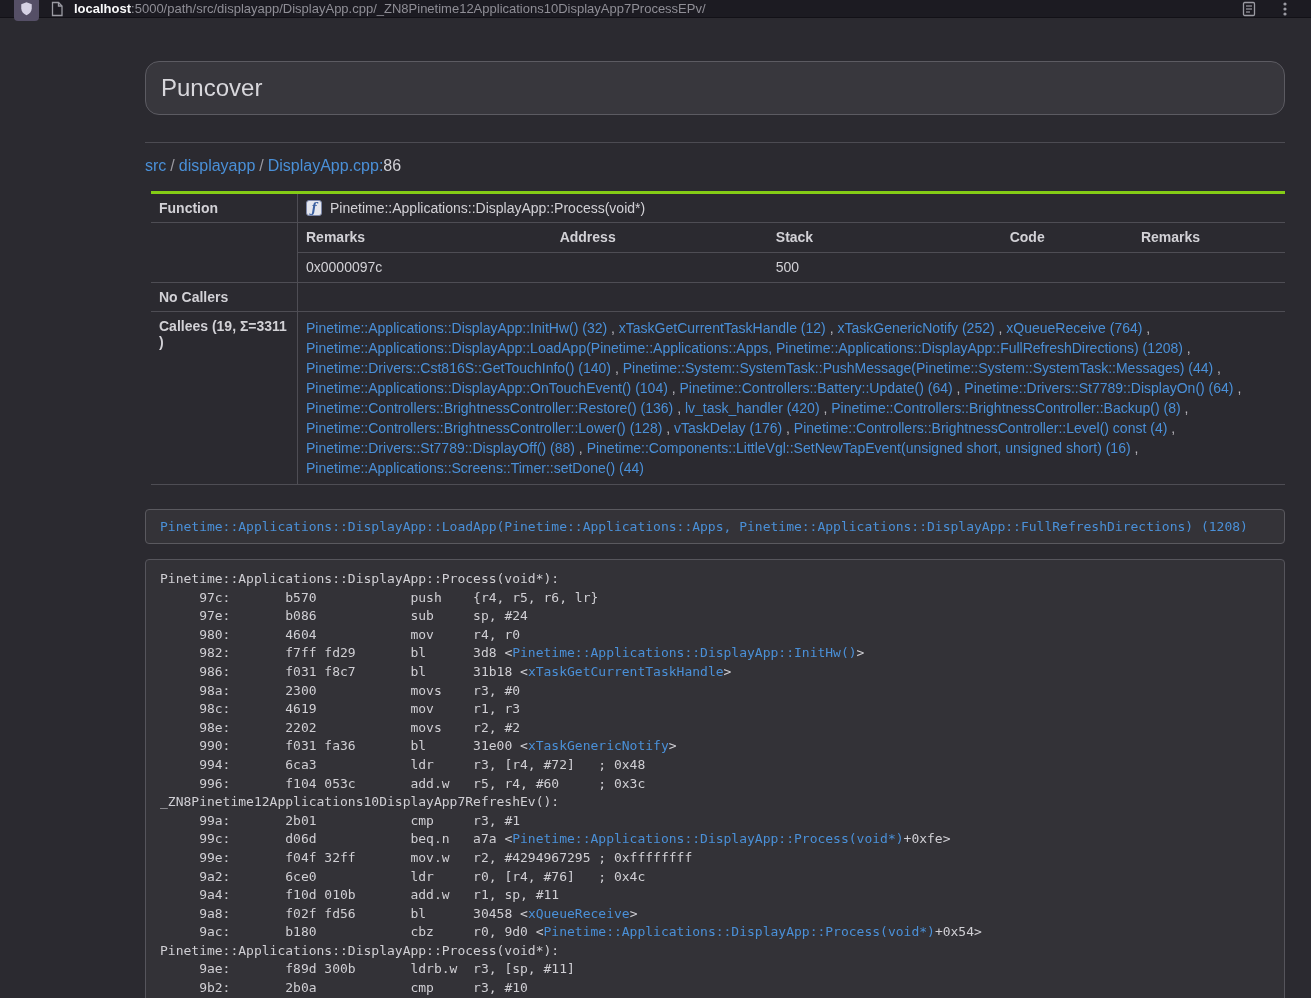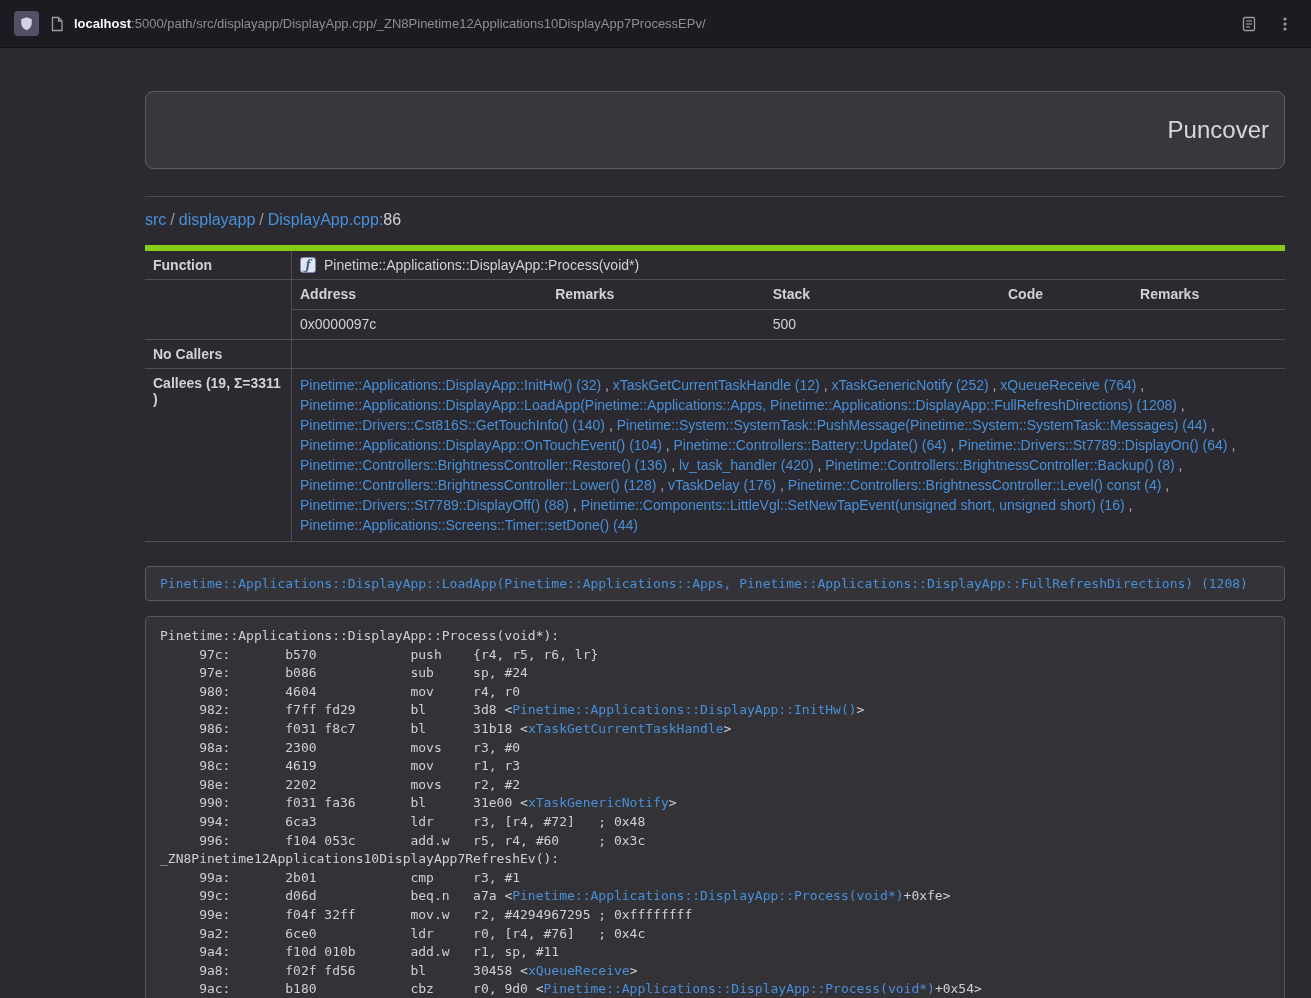--- a/index.html
+++ b/index.html
@@ -7,53 +7,52 @@
   body {
     background:#2b2a30;
     color:#d2d1d6;
     font-family:"Liberation Sans", sans-serif;
     font-size:14px;
   }
   a { color:#4a90d8; text-decoration:none; cursor:pointer; }
 
   
   .topbar {
-    height:48px; background:#1c1b22; border-bottom:1px solid #121117;
+    height:18px; background:#1c1b22; border-bottom:1px solid #121117;
     display:flex; align-items:center; padding:0 14px; gap:10px;
   }
   .shield-btn {
     width:25px; height:25px; border-radius:4px; background:#554f66;
     display:flex; align-items:center; justify-content:center; flex:0 0 auto;
   }
   .urlbar { display:flex; align-items:center; flex:1 1 auto; gap:9px; height:100%; }
   .icon16 { width:16px; height:16px; display:inline-flex; align-items:center; justify-content:center; flex:0 0 auto; }
   .url-text { font-size:13px; white-space:nowrap; overflow:hidden; }
   .url-text .host { color:#f9f9fa; font-weight:600; }
   .url-text .path { color:#8f8e96; }
   .tb-spacer { flex:1 1 auto; }
   .tb-right { display:flex; align-items:center; gap:20px; padding-right:4px; }
 
   
   .container { margin:43px 26px 0 145px; width:1140px; }
 
   .panel {
-    background:#38373d; border:1px solid #5c5b62; border-radius:8px;
-    padding:24px 15px;
-    text-align:right;
+    background:#38373d; border:1px solid #5c5b62; border-radius:14px;
+    padding:12px 15px;
   }
   .panel h1 { font-size:24px; font-weight:400; color:#d8d7dc; }
 
   hr.rule { border:0; border-top:1px solid #4c4b52; margin:27px 0 14px 0; }
 
   .breadcrumb { margin-bottom:16px; font-size:16px; }
   .breadcrumb .sep { color:#9a99a0; padding:0 4px; }
   .breadcrumb .lineno { color:#d2d1d6; }
 
   
-  .stable { border-top:6px solid #84cc16; }
+  .stable { border-top:3px solid #84cc16;margin-left:6px; }
   .srow { display:grid; grid-template-columns:147px 1fr; border-bottom:1px solid #4e4d54; }
   .srow > .left { border-right:1px solid #4e4d54; padding:6px 8px; font-weight:bold; }
   .srow > .right { padding:6px 8px; }
   .srow > .right.nopad { padding:0; }
 
   .fn-line { display:flex; align-items:center; gap:8px; }
   .fn-icon {
     width:16px; height:16px; border-radius:3px; flex:0 0 auto;
     background:#e4e6ee; border:1px solid #7b86a8; color:#3a5fa0;
     font:italic bold 12px/14px "DejaVu Serif", serif; text-align:center;
@@ -143,22 +142,22 @@
           <span class="fn-icon"></span>
           <span>Pinetime::Applications::DisplayApp::Process(void*)</span>
         </div>
       </div>
     </div>
 
     <div class="srow">
       <div class="left"></div>
       <div class="right nopad">
         <div class="inner-row head">
+          <div>Remarks</div>
           <div>Address</div>
-          <div>Remarks</div>
           <div>Stack</div>
           <div>Code</div>
           <div>Remarks</div>
         </div>
         <div class="inner-row">
           <div>0x0000097c</div>
           <div></div>
           <div>500</div>
           <div></div>
         </div>

